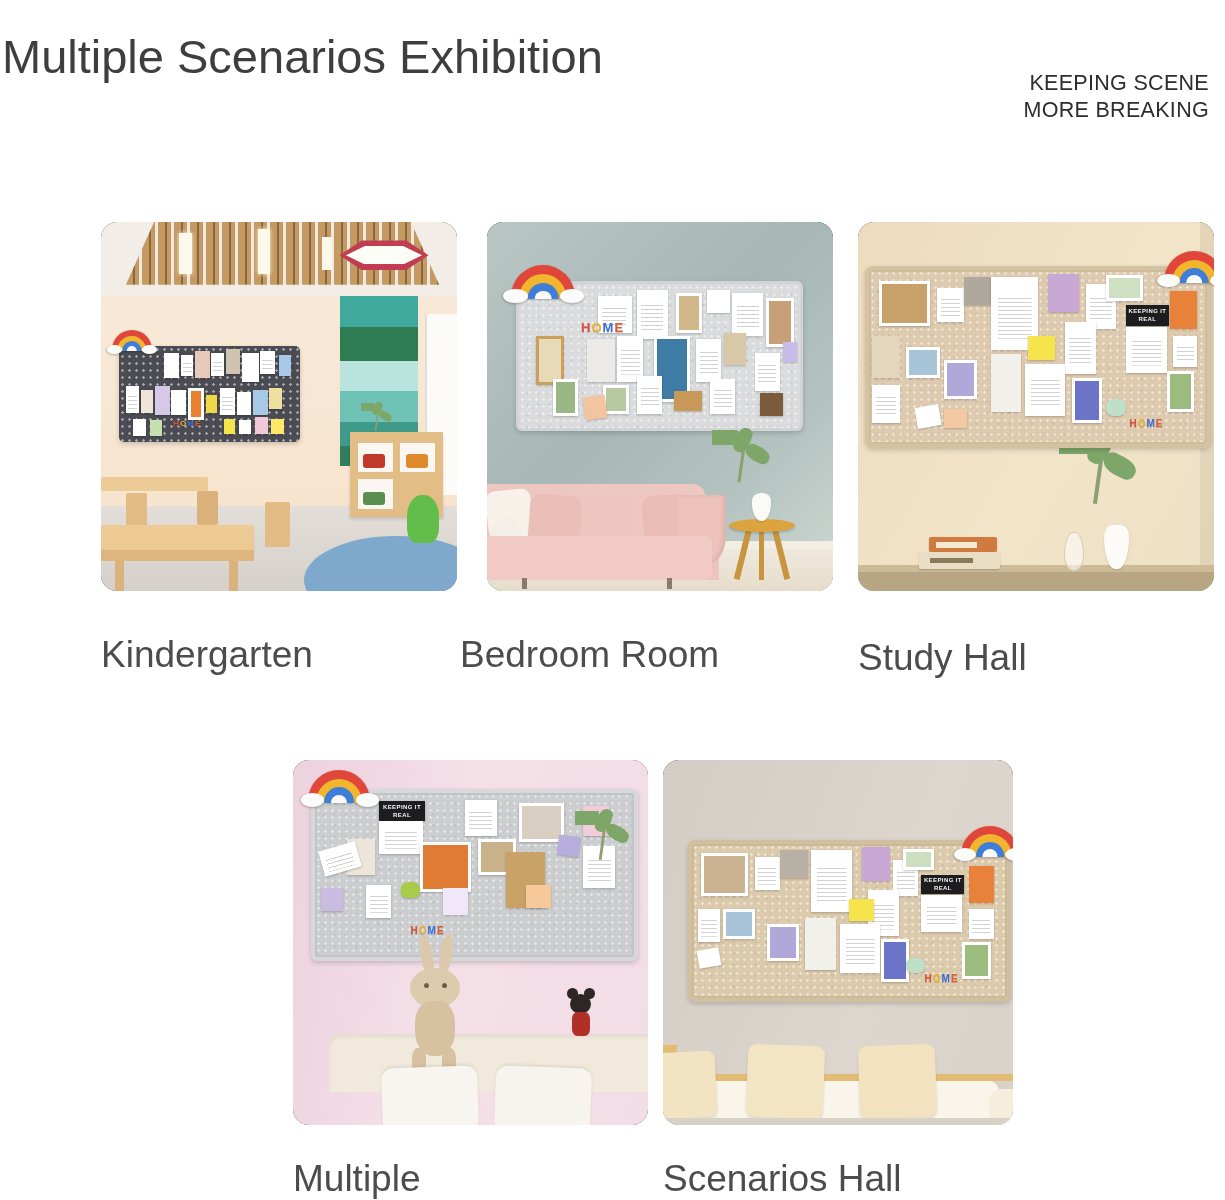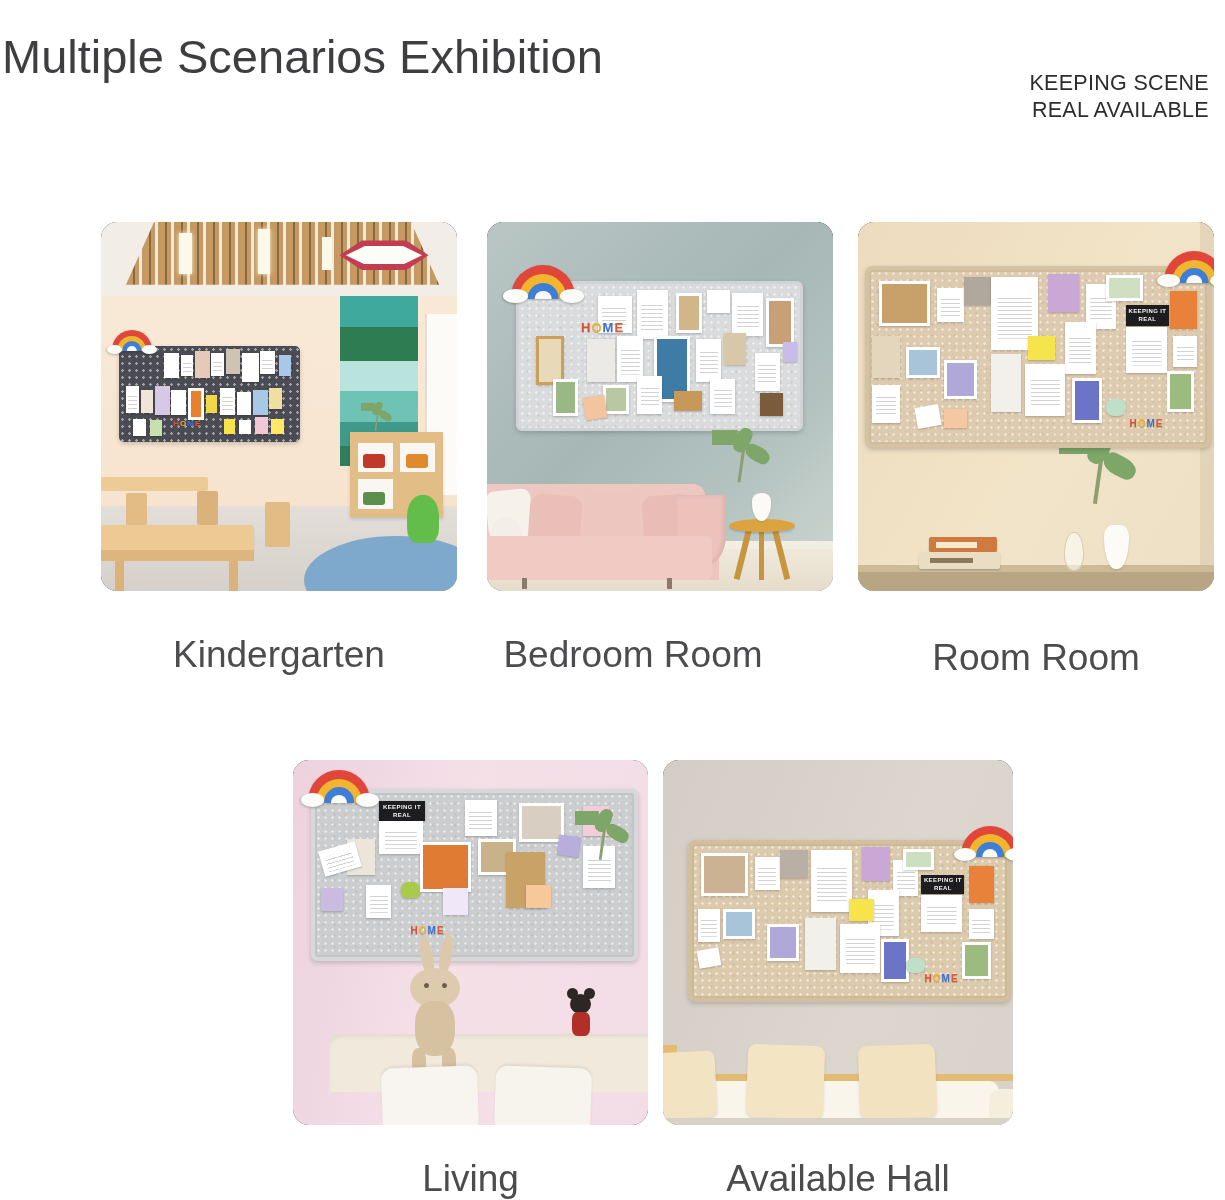--- a/index.html
+++ b/index.html
@@ -4,21 +4,21 @@
 <style>
   html,body{margin:0;padding:0;background:#fff;}
   body{width:1225px;height:1200px;position:relative;overflow:hidden;
        font-family:"Liberation Sans",sans-serif;}
   .title{position:absolute;left:2px;top:2px;font-size:47px;font-weight:400;
          color:#3e3e40;letter-spacing:0;line-height:1.0;}
   .promo{position:absolute;right:16px;top:70px;text-align:right;
          font-size:21.5px;line-height:1.24;color:#2d2d2f;letter-spacing:.3px;}
   .photo{position:absolute;border-radius:16px;overflow:hidden;background:#0f172a;}
   .layer{position:absolute;}
-  .scene-label{position:absolute;text-align:center;font-size:37px;color:#4c4c4e;}
+  .scene-label{position:absolute;font-size:37px;color:#4c4c4e;}
   .board{position:absolute;box-shadow:0 2px 5px rgba(0,0,0,.18);
          background-image:radial-gradient(rgba(255,255,255,.5) 1px,transparent 1.5px),
                           radial-gradient(rgba(0,0,0,.05) 1px,transparent 1.5px);
          background-size:7px 7px,11px 11px;background-position:0 0,3px 5px;}
   .card{position:absolute;background:#fff;box-shadow:0 1px 2px rgba(0,0,0,.22);}
   .card.lines{background-image:repeating-linear-gradient(180deg,transparent 0 3px,#d2d2d0 3px 4px);
          background-size:72% 60%;background-repeat:no-repeat;background-position:50% 62%;}
   .card.framed{border:3px solid #fff;box-sizing:border-box;}
   .kir{position:absolute;background:#1d1d1f;color:#f5f5f2;font-weight:700;font-size:6px;
        line-height:1.45;letter-spacing:.4px;display:flex;align-items:center;justify-content:center;
@@ -47,21 +47,21 @@
   .sprig i:nth-child(2){left:30%;top:4%;transform:rotate(-70deg);border-radius:4px 50% 4px 50%;}
   .sprig i:nth-child(3){left:54%;top:28%;transform:rotate(26deg);border-radius:4px 50% 4px 50%;}
   .hex{clip-path:polygon(25% 0,75% 0,100% 50%,75% 100%,25% 100%,0 50%);}
 </style>
 </head>
 <body>
 
 <h1 class="title">Multiple Scenarios Exhibition</h1>
 <div class="promo">
   <div>KEEPING SCENE</div>
-  <div>REAL AVAILABLE</div>
+  <div>MORE BREAKING</div>
 </div>
 
 <div class="photo" style="left:101px;top:222px;width:356px;height:369px;">
   <div class="layer" style="left:0;top:0;right:0;height:21%;background:#f2eee7;"></div>
   <div class="layer" style="left:7%;top:0;width:88%;height:17%;background:repeating-linear-gradient(90deg,#c49a62 0 7px,#8a6840 7px 9px,#c49a62 9px 13px,#efe9df 13px 16px);clip-path:polygon(9% 0,91% 0,100% 100%,0 100%);"></div>
   <div class="layer" style="left:22%;top:3%;width:3.5%;height:11%;background:#fdf9ea;box-shadow:0 0 4px #fdf6d8;"></div>
   <div class="layer" style="left:44%;top:2%;width:3.5%;height:12%;background:#fdf9ea;box-shadow:0 0 4px #fdf6d8;"></div>
   <div class="layer" style="left:62%;top:4%;width:3%;height:9%;background:#fdf9ea;"></div>
   <div class="layer hex" style="left:-3%;top:22%;width:11%;height:5.5%;background:#35b0a6;"></div>
   <div class="layer hex" style="left:-1.5%;top:23.2%;width:8%;height:3.1%;background:#d8f4f0;"></div>
@@ -342,15 +342,15 @@
   <div class="layer" style="left:66%;top:88%;width:30%;height:12%;background:#faf5ea;border-radius:10px 10px 0 0;"></div>
   <div class="layer" style="left:93%;top:90%;width:10%;height:10%;background:#f6eedd;border-radius:12px 12px 0 0;"></div>
   <div class="layer" style="left:-3%;top:80%;width:18%;height:18%;background:#f2e3c3;border-radius:12%;transform:rotate(-3deg);box-shadow:0 2px 3px rgba(0,0,0,.12);"></div>
   <div class="layer" style="left:24%;top:78%;width:22%;height:20%;background:#f3e4c4;border-radius:12%;transform:rotate(2deg);box-shadow:0 2px 3px rgba(0,0,0,.12);"></div>
   <div class="layer" style="left:56%;top:78%;width:22%;height:20%;background:#f2e2c0;border-radius:12%;transform:rotate(-2deg);box-shadow:0 2px 3px rgba(0,0,0,.12);"></div>
   <div class="layer" style="left:0;top:98%;width:100%;height:2%;background:#d8d1c5;"></div>
 </div>
 
 <div class="scene-label" style="left:101px;top:634px;width:356px;">Kindergarten</div>
 <div class="scene-label" style="left:487px;top:634px;width:346px;transform:translateX(-27px);">Bedroom Room</div>
-<div class="scene-label" style="left:858px;top:637px;width:356px;">Room Room</div>
-<div class="scene-label" style="left:293px;top:1158px;width:355px;">Living</div>
-<div class="scene-label" style="left:663px;top:1158px;width:350px;">Available Hall</div>
+<div class="scene-label" style="left:858px;top:637px;width:356px;">Study Hall</div>
+<div class="scene-label" style="left:293px;top:1158px;width:355px;">Multiple</div>
+<div class="scene-label" style="left:663px;top:1158px;width:350px;">Scenarios Hall</div>
 
 </body></html>

